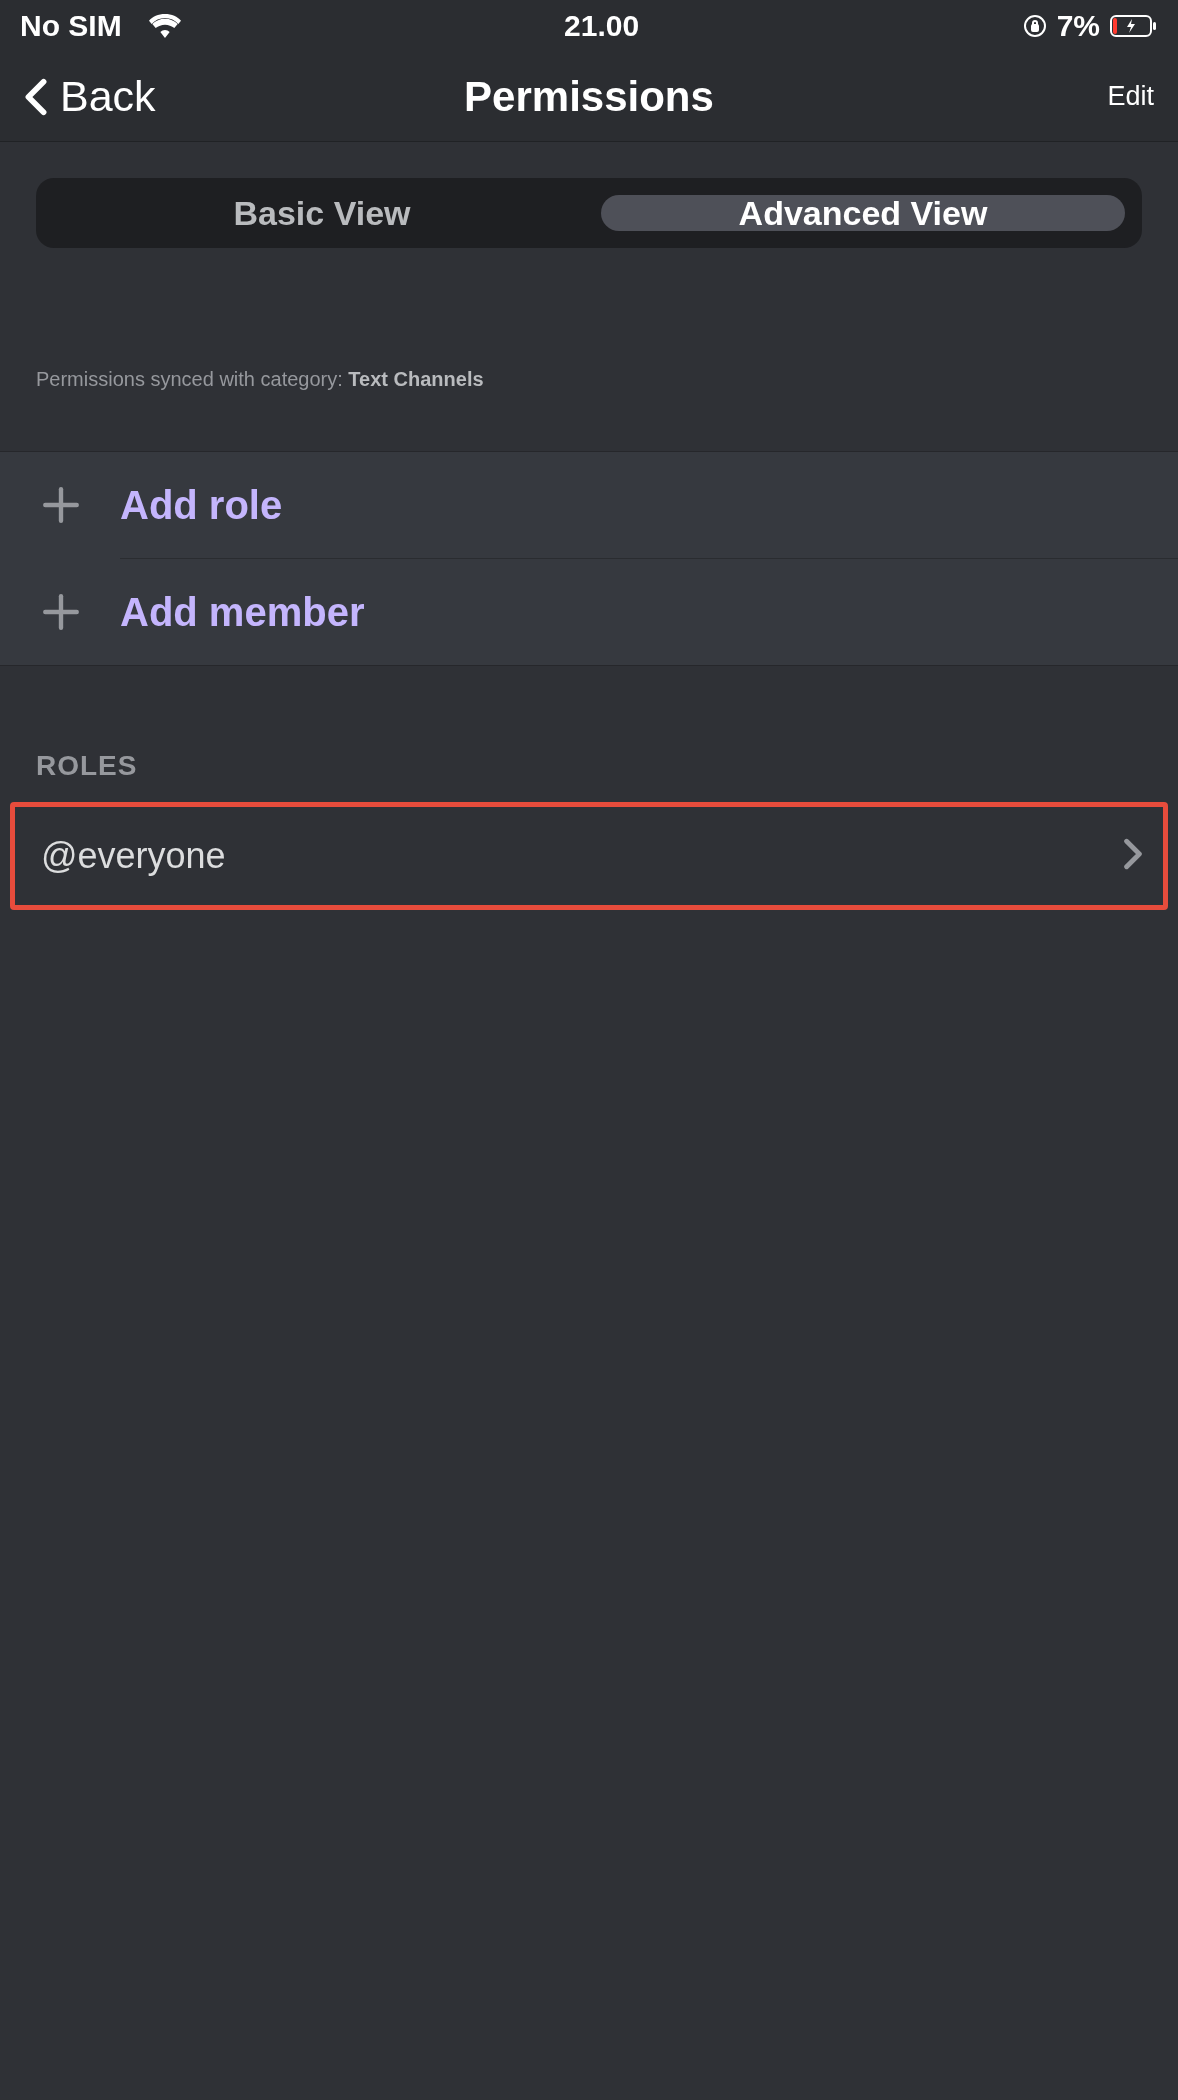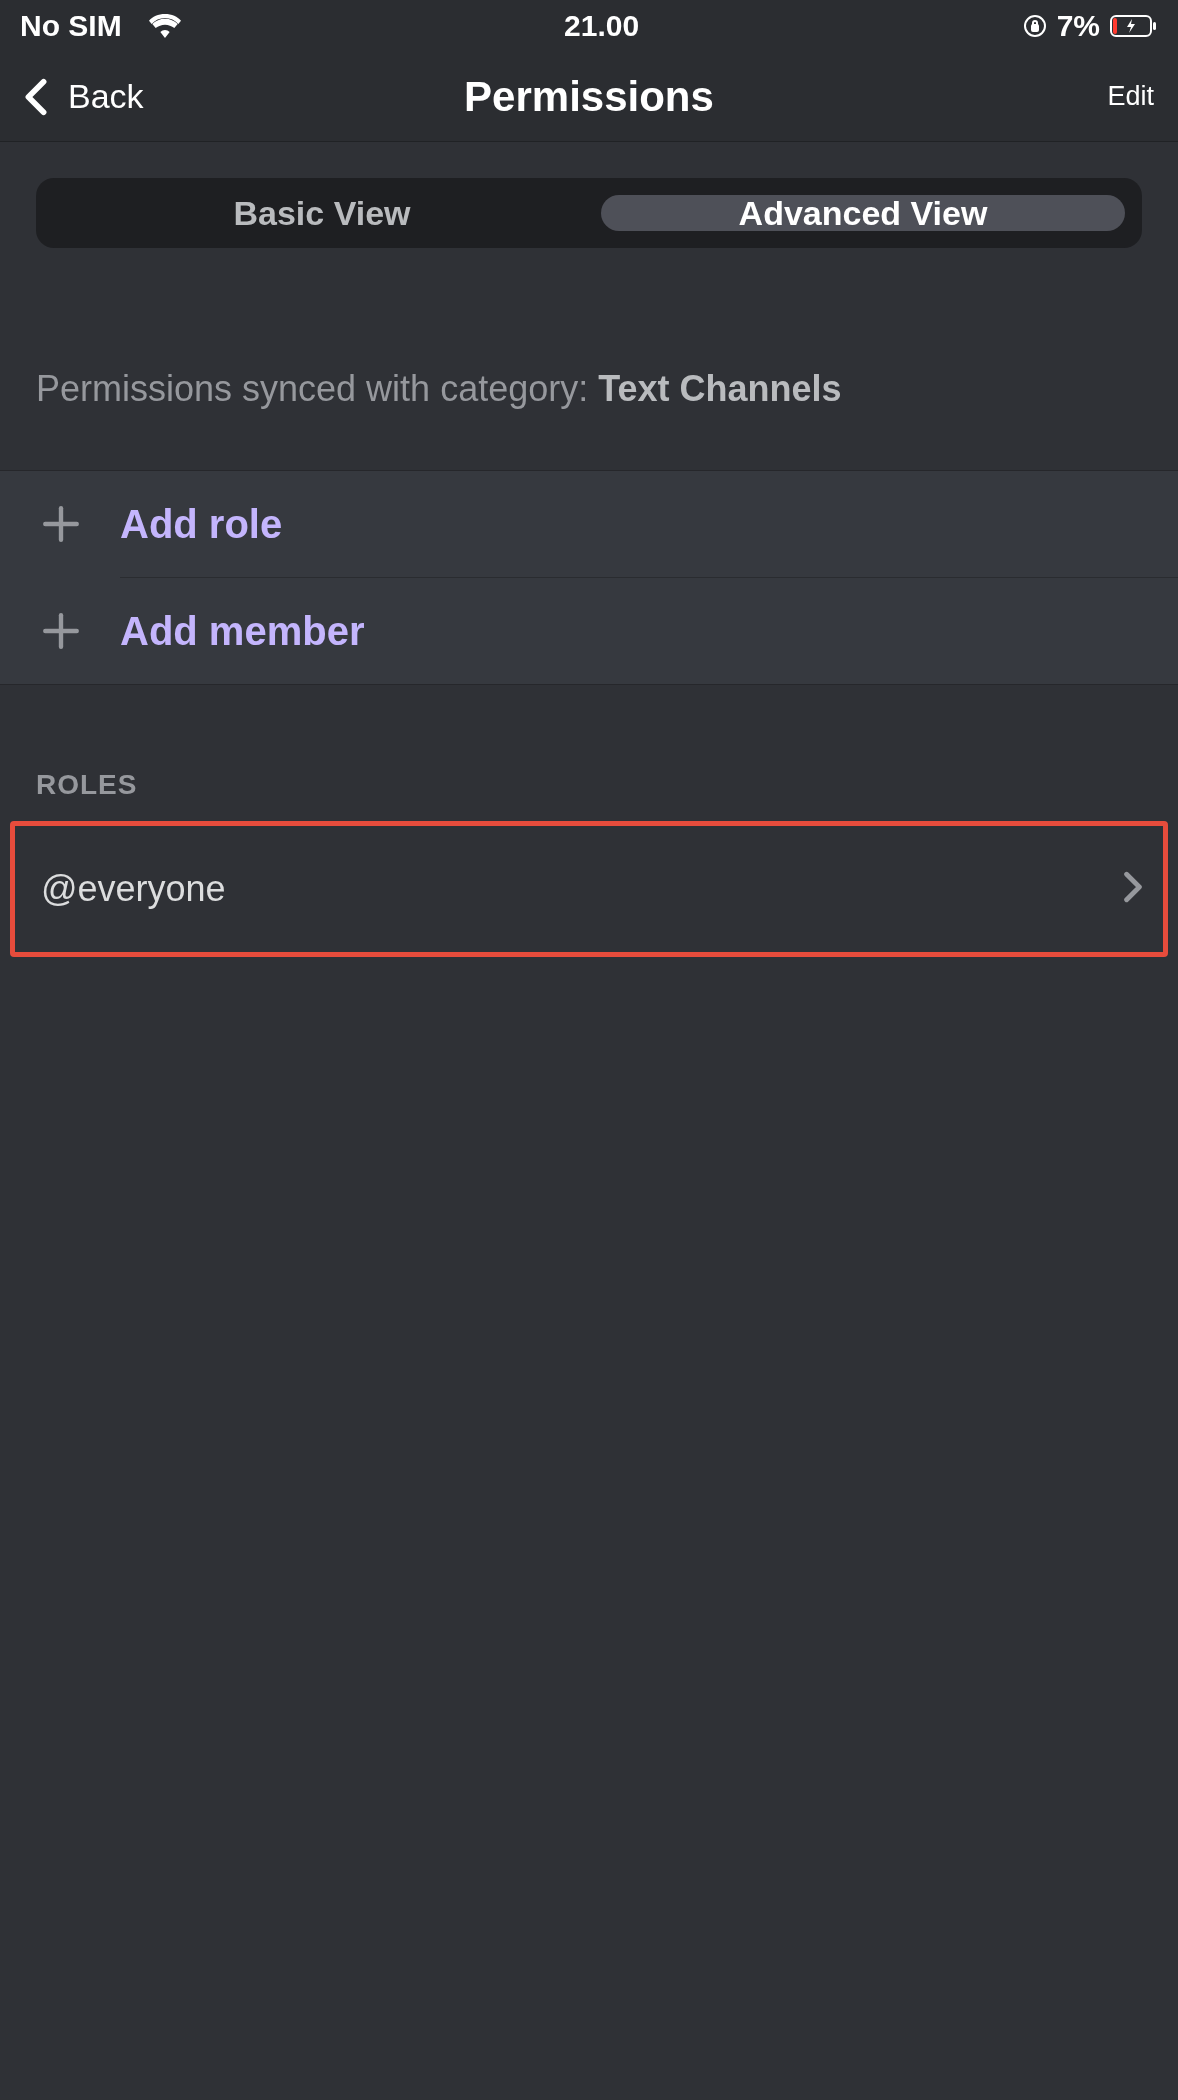--- a/index.html
+++ b/index.html
@@ -41,23 +41,23 @@
     background: #2b2d31;
     display: flex;
     align-items: center;
     justify-content: space-between;
     padding: 0 24px;
     border-bottom: 1px solid #202225;
   }
   .nav-back {
     display: flex;
     align-items: center;
-    gap: 20px;
-    color: #fff;
-    font-size: 34px;
+    gap: 12px;
+    color: #fff;
+    font-size: 43px;
     font-weight: 500;
   }
   .nav-title {
     position: absolute;
     left: 50%;
     transform: translateX(-50%);
     color: #fff;
     font-size: 42px;
     font-weight: 700;
   }
@@ -91,21 +91,21 @@
     margin-left: 24px;
   }
   .segmented-item.active {
     background: #4e5058;
     color: #fff;
     border-radius: 20px;
     margin: 17px;
   }
   .sync-text {
     padding: 120px 36px 60px 36px;
-    font-size: 36px;
+    font-size: 20px;
     color: #96989d;
   }
   .sync-text .bold {
     color: #b9bbbe;
     font-weight: 600;
   }
   .action-list {
     background: #36393f;
     border-top: 1px solid #26272b;
     border-bottom: 1px solid #26272b;
@@ -140,21 +140,21 @@
     color: #96989d;
     letter-spacing: 1px;
   }
   .role-row-wrap {
     padding: 0 10px;
   }
   .role-row {
     display: flex;
     align-items: center;
     justify-content: space-between;
-    height: 136px;
+    height: 108px;
     padding: 0 20px 0 26px;
     background: #2f3136;
     border: 5px solid #e74c3c;
     border-radius: 4px;
   }
   .role-label {
     font-size: 36px;
     color: #dcddde;
     font-weight: 500;
   }

